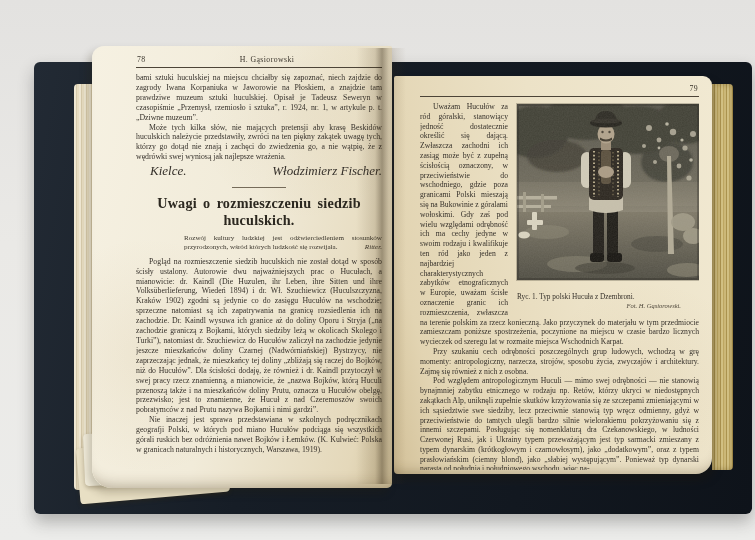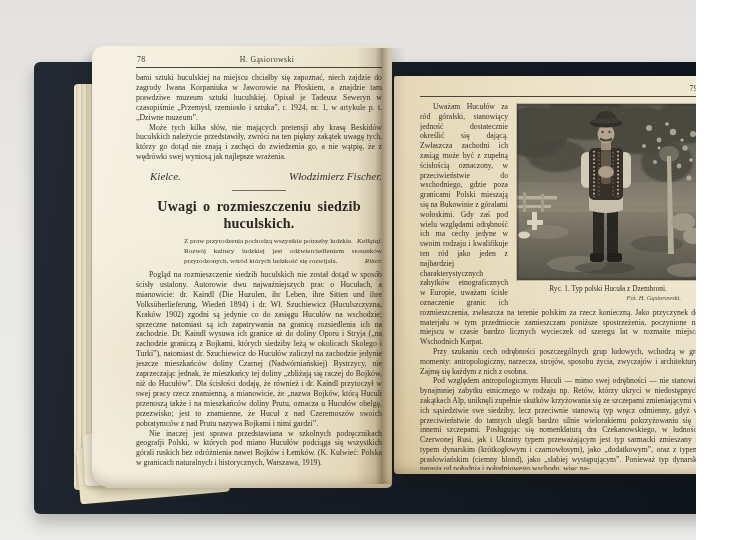--- a/index.html
+++ b/index.html
@@ -1,17 +1,17 @@
 <!DOCTYPE html>
 <html><head>
 <meta charset="utf-8">
 <style>
   html,body{margin:0;padding:0;}
   .stage{
-    position:relative;width:696px;height:540px;overflow:hidden;
+    position:relative;width:755px;height:540px;overflow:hidden;
     background:linear-gradient(180deg,#e3e2e0 0%,#eae9e6 45%,#ececea 100%);
     font-family:"Liberation Serif","DejaVu Serif",serif;
   }
   
   .cover{
     position:absolute;left:34px;top:62px;width:718px;height:452px;
     background:linear-gradient(100deg,#222a34 0%,#161d26 35%,#121820 70%,#0e131a 100%);
     border-radius:6px;box-shadow:0 8px 16px rgba(40,40,40,.3);
   }
   .edge-stack-left{
@@ -53,32 +53,32 @@
   
   .lp-text{position:absolute;left:44px;right:10px;top:9px;bottom:4px;overflow:hidden;}
   .rp-text{position:absolute;left:26px;right:13px;top:8px;bottom:4px;overflow:hidden;}
   .pg-header{position:relative;height:11px;font-size:7.8px;letter-spacing:.4px;color:#3a352c;}
   .pg-header .pageno-l{position:absolute;left:1px;top:0;}
   .pg-header .pageno-r{position:absolute;right:1px;top:0;margin-left:17px;}
   .pg-header .running{position:absolute;left:16px;right:0;top:0;text-align:center;}
   .head-rule{border:none;border-top:1px solid #4c4437;margin:1px 0 5px 0;}
   .para{font-size:7.8px;line-height:9.9px;text-align:justify;margin:0;text-indent:13px;}
   .para.cont{text-indent:0;}
-  .sig-row{display:flex;justify-content:space-between;font-size:11px;font-style:italic;
-    margin-top:8px;padding-left:14px;}
+  .sig-row{display:flex;justify-content:space-between;font-size:13px;font-style:italic;
+    margin-top:1px;padding-left:14px;}
   .sep-rule{width:54px;border:none;border-top:1px solid #756b59;margin:8px auto 7px auto;}
   .article-title{font-size:14.2px;font-weight:600;text-align:center;margin:0 0 5px 0;
     letter-spacing:.2px;word-spacing:2.5px;color:#2c2820;}
   .epigraphs{width:198px;margin:0 0 4px auto;font-size:7.1px;line-height:9.3px;text-align:justify;color:#3a352c;}
   .epi{margin-bottom:1px;}
   .epi-attr{display:block;text-align:right;margin-top:-9.3px;font-style:italic;}
   
   .figure{float:right;width:182px;margin:3px 0 3px 9px;}
   .photo{width:182px;height:176px;display:block;box-shadow:0 0 0 1px rgba(40,35,25,.25);}
-  .figcap{font-size:7.3px;text-align:center;margin-top:4px;color:#35302a;}
+  .figcap{font-size:7.3px;margin-top:12px;color:#35302a;}
   .figcredit{font-size:6.5px;font-style:italic;text-align:right;margin:1px 18px 0 0;color:#4d463a;}
   .rp-para{font-size:7.7px;line-height:9.8px;text-align:justify;margin:0;text-indent:13px;}
 </style>
 </head>
 <body>
 
 <div class="stage">
   <div class="cover"></div>
   <div class="edge-stack-left"></div>
   <div class="under-sheet s2"></div>
@@ -94,24 +94,20 @@
       <hr class="head-rule">
       <p class="para cont">bami sztuki huculskiej na miejscu chciałby się zapoznać, niech zajdzie do zagrody Iwana Korpaniuka w Jaworowie na Płoskiem, a znajdzie tam prawdziwe muzeum sztuki huculskiej. Opisał je Tadeusz Seweryn w czasopiśmie „Przemysł, rzemiosło i sztuka”, r. 1924, nr. 1, w artykule p. t. „Dziwne muzeum”.</p>
       <p class="para">Może tych kilka słów, nie mających pretensji aby krasę Beskidów huculskich należycie przedstawiły, zwróci na ten piękny zakątek uwagę tych, którzy go dotąd nie znają i zachęci do zwiedzenia go, a nie wątpię, że z wędrówki swej wyniosą jak najlepsze wrażenia.</p>
       <div class="sig-row">
         <span>Kielce.</span>
         <span>Włodzimierz Fischer.</span>
       </div>
       <hr class="sep-rule">
       <h1 class="article-title">Uwagi o rozmieszczeniu siedzib huculskich.</h1>
       <div class="epigraphs">
-        <div class="epi">
-          <span>Z praw przyrodzenia pochodzą wszystkie potrzeby ludzkie.</span>
-          <i class="epi-attr">Kołłątaj.</i>
-        </div>
         <div class="epi">
           <span>Rozwój kultury ludzkiej jest odźwierciedleniem stosunków przyrodzonych, wśród których ludzkość się rozwijała.</span>
           <i class="epi-attr">Ritter.</i>
         </div>
       </div>
       <p class="para">Pogląd na rozmieszczenie siedzib huculskich nie został dotąd w sposób ścisły ustalony. Autorowie dwu najważniejszych prac o Hucułach, a mianowicie: dr. Kaindl (Die Huzulen, ihr Leben, ihre Sitten und ihre Volksüberlieferung, Wiedeń 1894) i dr. Wł. Szuchiewicz (Huculszczyzna, Kraków 1902) zgodni są jedynie co do zasięgu Hucułów na wschodzie; sprzeczne natomiast są ich zapatrywania na granicę rozsiedlenia ich na zachodzie. Dr. Kaindl wysuwa ich granice aż do doliny Oporu i Stryja („na zachodzie graniczą z Bojkami, których siedziby leżą w okolicach Skolego i Turki”), natomiast dr. Szuchiewicz do Hucułów zaliczył na zachodzie jedynie jeszcze mieszkańców doliny Czarnej (Nadwórniańskiej) Bystrzycy, nie zaprzeczając jednak, że mieszkańcy tej doliny „zbliżają się raczej do Bojków, niż do Hucułów”. Dla ścisłości dodaję, że również i dr. Kaindl przytoczył w swej pracy rzecz znamienną, a mianowicie, że „nazwa Bojków, którą Huculi przenoszą także i na mieszkańców doliny Prutu, oznacza u Hucułów obelgę, przezwisko; jest to znamienne, że Hucuł z nad Czeremoszów swoich pobratymców z nad Prutu nazywa Bojkami i nimi gardzi”.</p>
       <p class="para">Nie inaczej jest sprawa przedstawiana w szkolnych podręcznikach geografji Polski, w których pod miano Hucułów podciąga się wszystkich górali ruskich bez odróżnienia nawet Bojków i Łemków. (K. Kulwieć: Polska w granicach naturalnych i historycznych, Warszawa, 1919).</p>
     </div>
   </div>
 
@@ -223,20 +219,20 @@
             <ellipse cx="89" cy="19" rx="16" ry="4.5" fill="#24221c"></ellipse>
             <path d="M78 19 q0 -12 11 -12 q11 0 11 12 z" fill="#2c2a23"></path>
             <ellipse cx="89" cy="17" rx="15" ry="2.6" fill="#3a372e" opacity="0.6"></ellipse>
             <rect width="182" height="176" filter="url(#grain)"></rect>
             <rect x="1" y="1" width="180" height="174" fill="none" stroke="#2e2c26" stroke-opacity="0.35" stroke-width="2"></rect>
           </svg>
           <figcaption class="figcap">Ryc. 1. Typ polski Hucuła z Dzembroni.</figcaption>
           <div class="figcredit">Fot. H. Gąsiorowski.</div>
         </figure>
         <p class="rp-para">Uważam Hucułów za ród góralski, stanowiący jedność dostatecznie określić się dającą. Zwłaszcza zachodni ich zasiąg może być z zupełną ścisłością oznaczony, w przeciwieństwie do wschodniego, gdzie poza granicami Polski mieszają się na Bukowinie z góralami wołoskimi. Gdy zaś pod wielu względami odrębność ich ma cechy jedyne w swoim rodzaju i kwalifikuje ten ród jako jeden z najbardziej charakterystycznych zabytków etnograficznych w Europie, uważam ścisłe oznaczenie granic ich rozmieszczenia, zwłaszcza na terenie polskim za rzecz konieczną. Jako przyczynek do materjału w tym przedmiocie zamieszczam poniższe spostrzeżenia, poczynione na miejscu w czasie bardzo licznych wycieczek od szeregu lat w rozmaite miejsca Wschodnich Karpat.</p>
-        <p class="rp-para">Przy szukaniu cech odrębności poszczególnych grup ludowych, wchodzą w grę momenty: antropologiczny, narzecza, strojów, sposobu życia, zwyczajów i architektury. Zajmę się każdym z nich z osobna.</p>
+        <p class="rp-para">Przy szukaniu cech odrębności poszczególnych grup ludowych, wchodzą w grę momenty: antropologiczny, narzecza, strojów, sposobu życia, zwyczajów i architektury. Zajmę się również z nich z osobna.</p>
         <p class="rp-para">Pod względem antropologicznym Huculi — mimo swej odrębności — nie stanowią bynajmniej zabytku etnicznego w rodzaju np. Retów, którzy ukryci w niedostępnych zakątkach Alp, uniknęli zupełnie skutków krzyżowania się ze szczepami zmieniającymi w ich sąsiedztwie swe siedziby, lecz przeciwnie stanowią typ wręcz odmienny, gdyż w przeciwieństwie do tamtych ulegli bardzo silnie wielorakiemu pokrzyżowaniu się z innemi szczepami. Posługując się nomenklaturą dra Czekanowskiego, w ludności Czerwonej Rusi, jak i Ukrainy typem przeważającym jest typ sarmacki zmieszany z typem dynarskim (krótkogłowym i czarnowłosym), jako „dodatkowym”, oraz z typem prasłowiańskim (ciemny blond), jako „słabiej występującym”. Ponieważ typ dynarski narasta od południa i południowego wschodu, więc na-</p>
       </div>
     </div>
   </div>
 
   <div class="gutter-shadow"></div>
 </div>
 
 </body></html>

